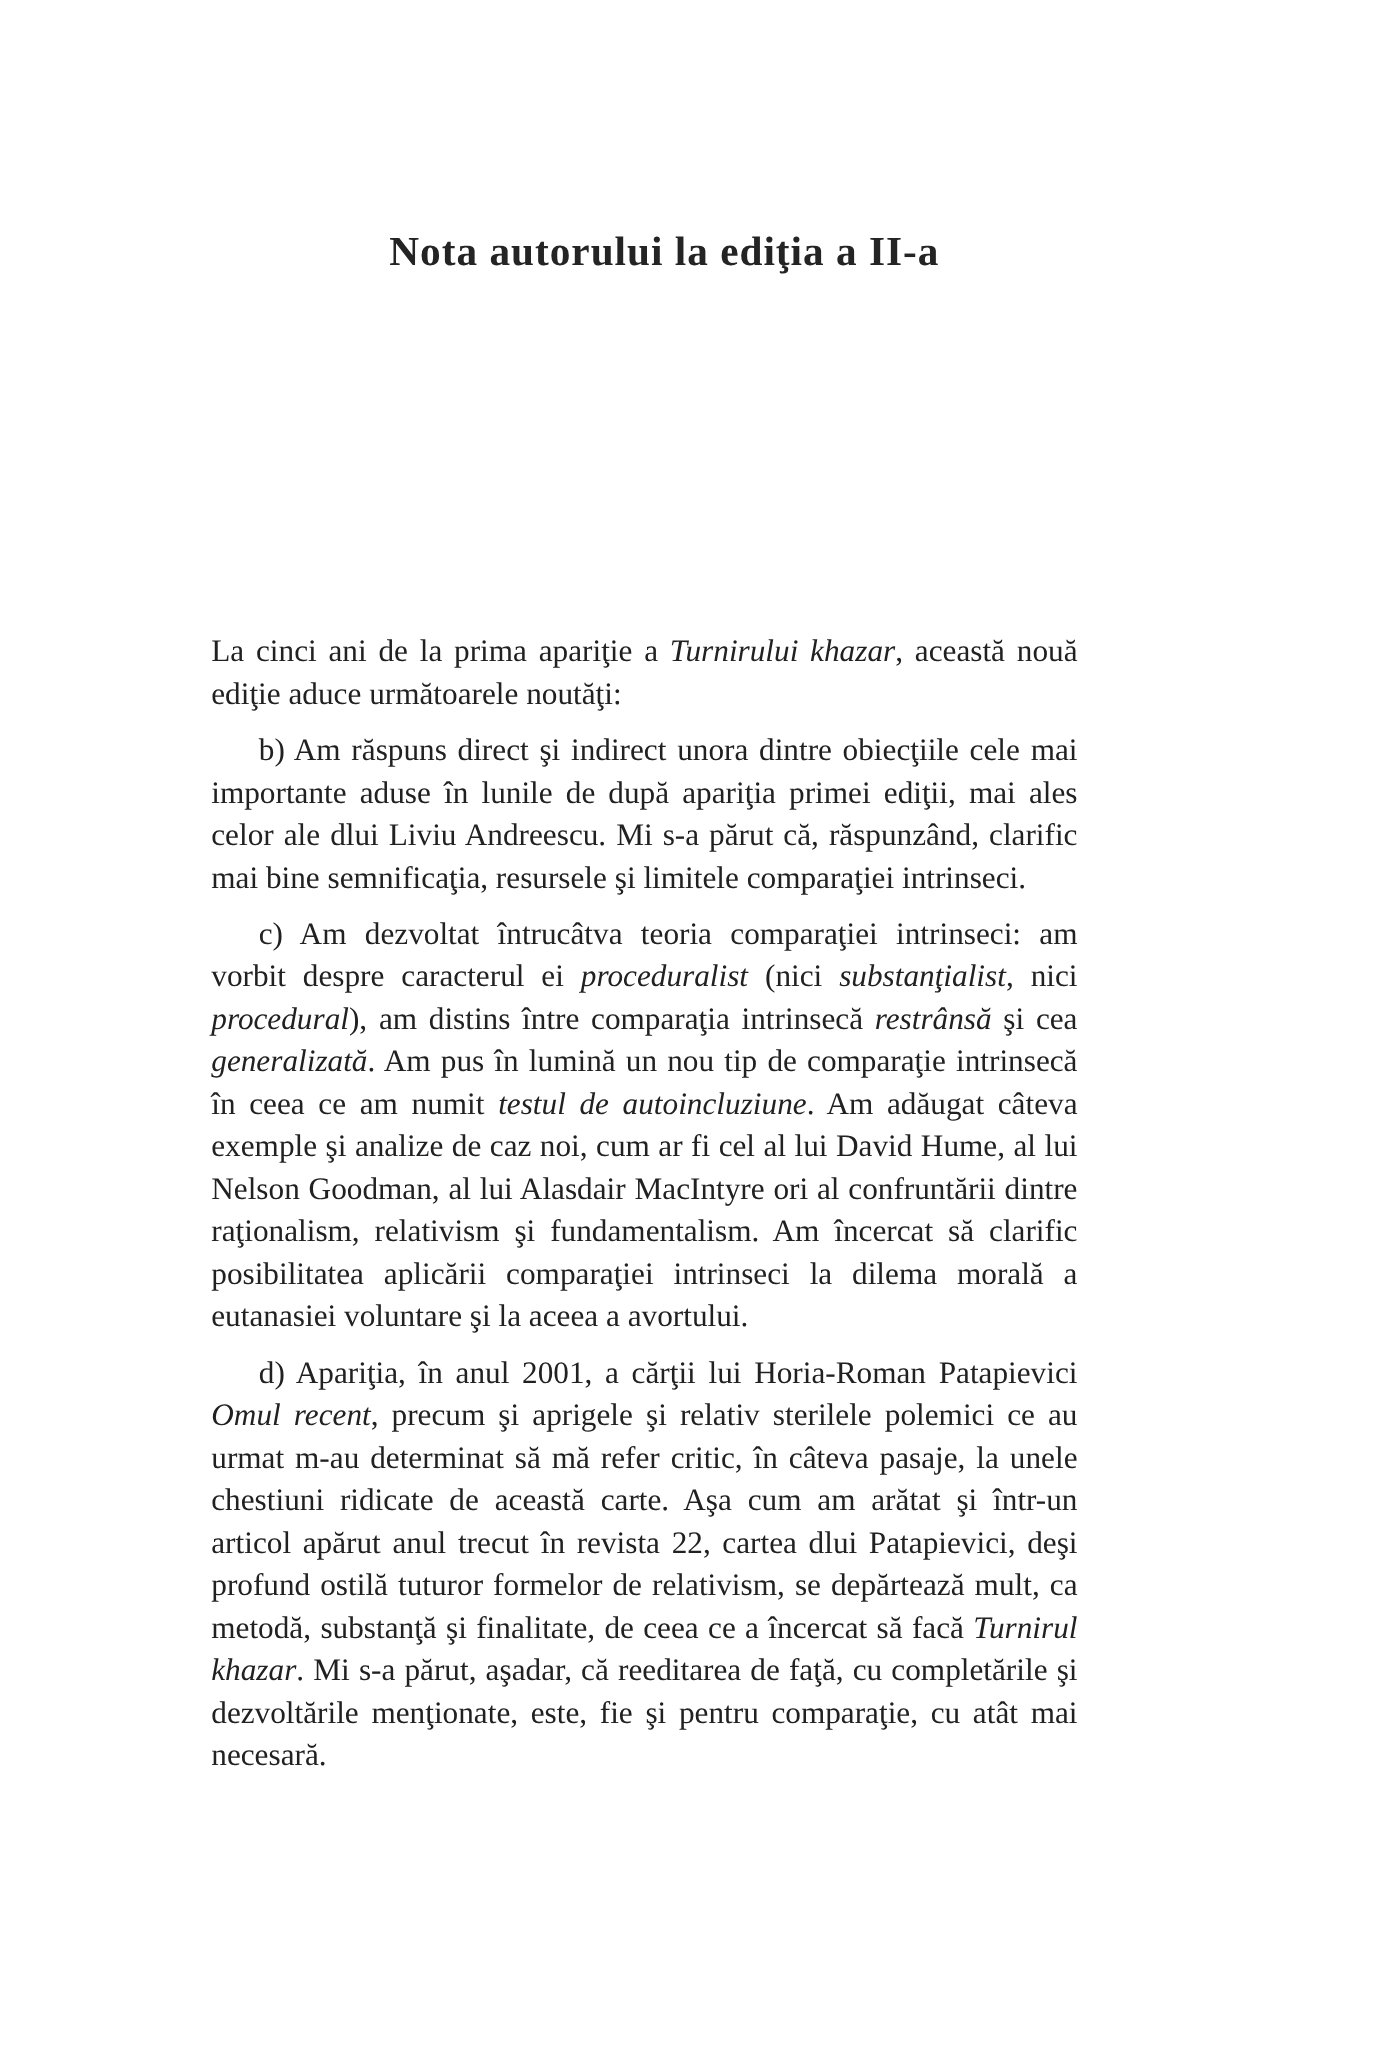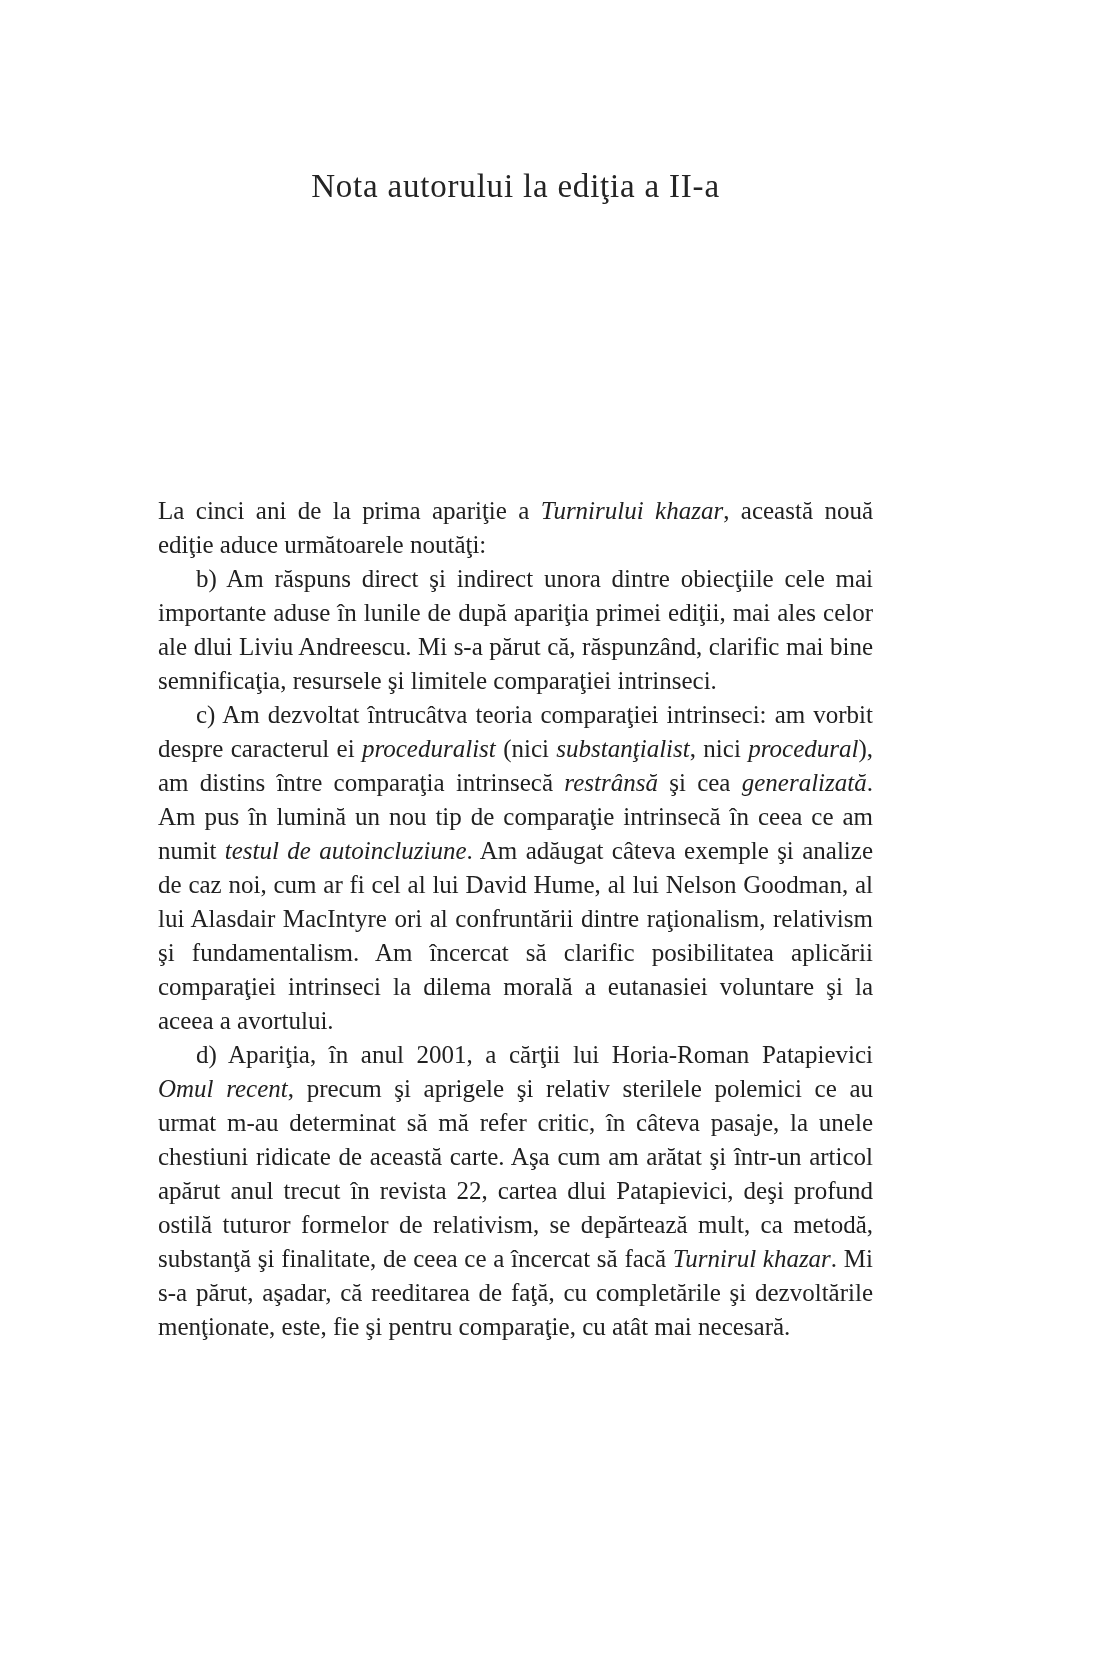--- a/index.html
+++ b/index.html
@@ -14,39 +14,39 @@
     background: #ffffff;
     font-family: "Liberation Serif", "DejaVu Serif", serif;
     color: #1e1e1e;
     overflow: hidden;
   }
   .chapter-title {
     position: absolute;
     top: 168px;
     left: 158px;
     width: 715px;
-    margin: 0;
+    margin: 16px;
     text-align: center;
     font-size: 33px;
-    font-weight: 400;
+    font-weight: 700;
     letter-spacing: 0.8px;
     color: #242424;
   }
   .text-body {
     position: absolute;
     top: 494px;
     left: 158px;
     width: 715px;
     font-size: 25px;
     line-height: 34px;
     text-align: justify;
     color: #212121;
   }
   .text-body p {
-    margin: 0;
+    margin: 11px;
     padding: 0;
   }
   .text-body p.indent {
     text-indent: 38px;
   }
   .text-body .italic {
     font-style: italic;
   }
 </style>
 </head>

